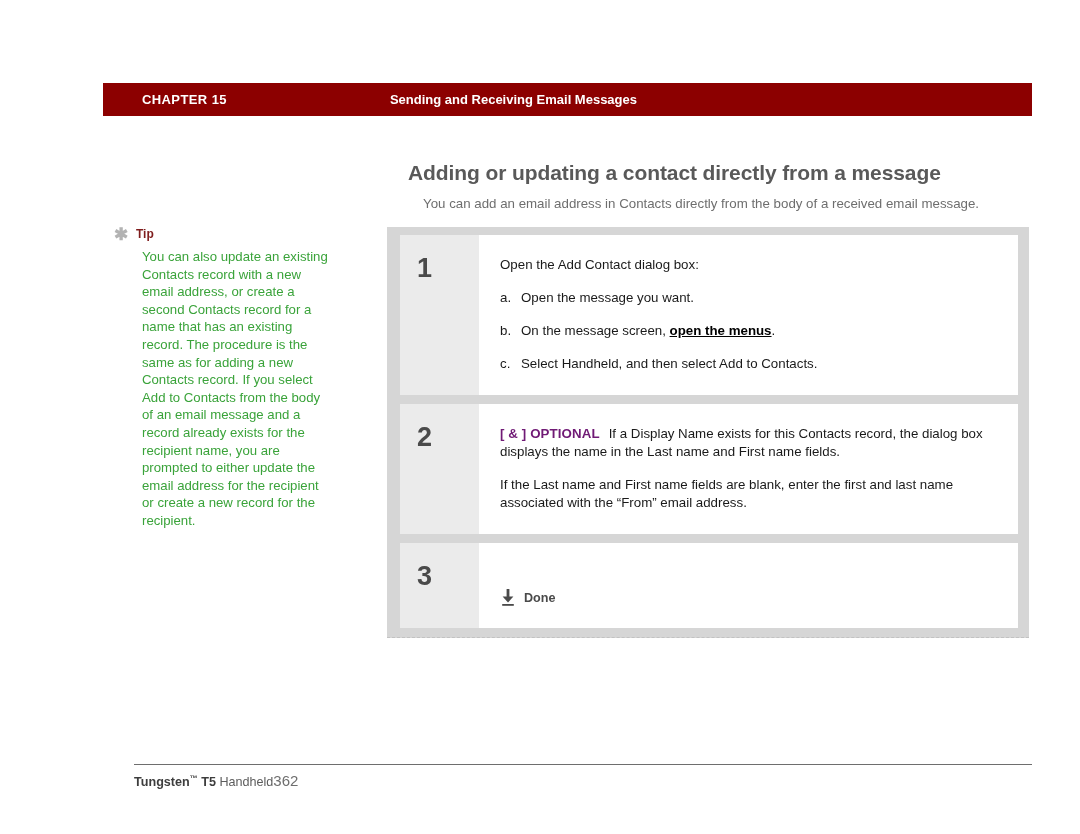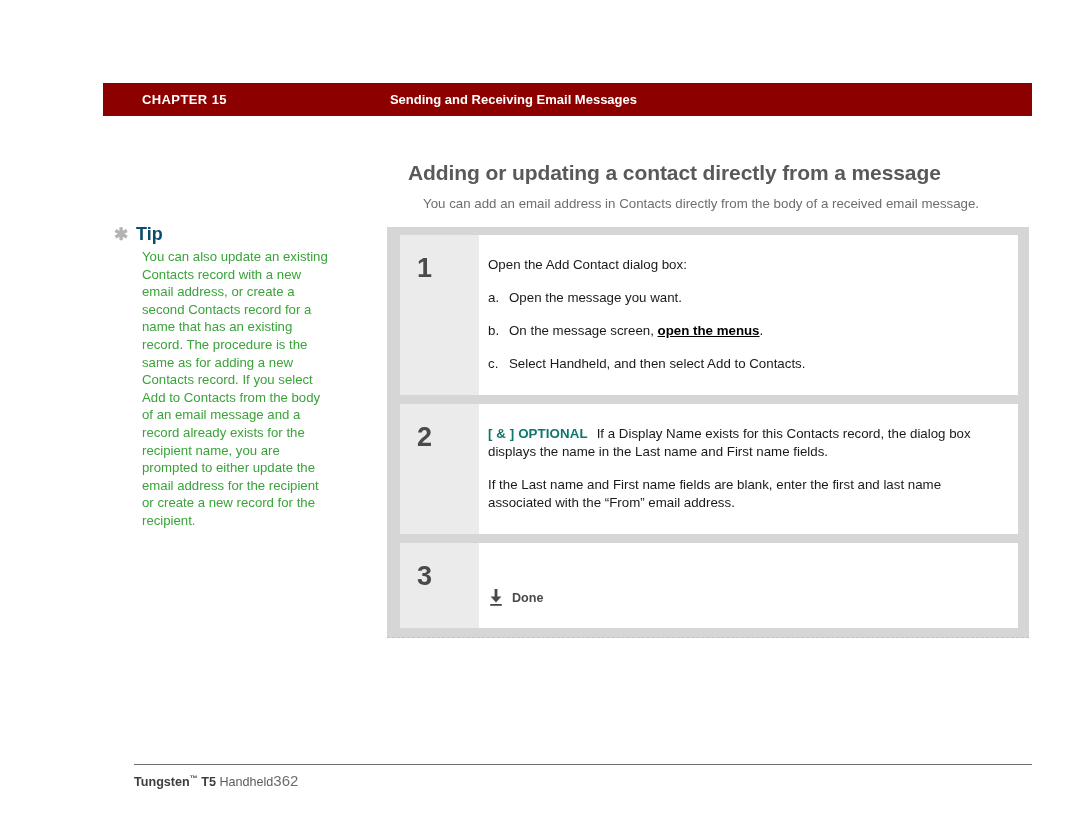--- a/index.html
+++ b/index.html
@@ -82,23 +82,23 @@
   }
   .tip-asterisk {
     color: #b3b3b3;
     font-size: 17px;
     line-height: 15px;
     width: 22px;
     flex: none;
     font-weight: bold;
   }
   .tip-label {
-    font-size: 18px;
-    font-weight: bold;
-    color: #0c4a6e;
+    font-size: 12px;
+    font-weight: bold;
+    color: #7f1d1d;
     line-height: 15px;
   }
   .tip-body {
     margin: 6px 0 0 28px;
     font-size: 13.2px;
     line-height: 17.6px;
     color: #3aa33a;
   }
 
   
@@ -124,21 +124,21 @@
     background: #ebebeb;
     color: #4a4a4a;
     font-size: 27px;
     font-weight: bold;
     padding: 18px 0 0 17px;
     box-sizing: border-box;
     line-height: 30px;
   }
   .step-body {
     flex: 1 1 auto;
-    padding: 21px 24px 22px 9px;
+    padding: 21px 24px 22px 21px;
     box-sizing: border-box;
   }
   .step-body p {
     margin: 0 0 0 0;
     font-size: 13.3px;
     line-height: 18px;
     color: #1a1a1a;
   }
   .step-body p + p { margin-top: 15px; }
 
@@ -158,21 +158,21 @@
     font-weight: bold;
     text-decoration: underline;
     color: #000000;
   }
 
   
   .optional-para {
     color: #7d7d7d;
   }
   .optional-tag {
-    color: #0f766e;
+    color: #701a75;
     font-weight: bold;
     letter-spacing: 0.1px;
   }
   .optional-tag .brackets { font-weight: bold; }
   .optional-gap { display: inline-block; width: 9px; }
   .step2-second {
     color: #1a1a1a;
   }
 
   

